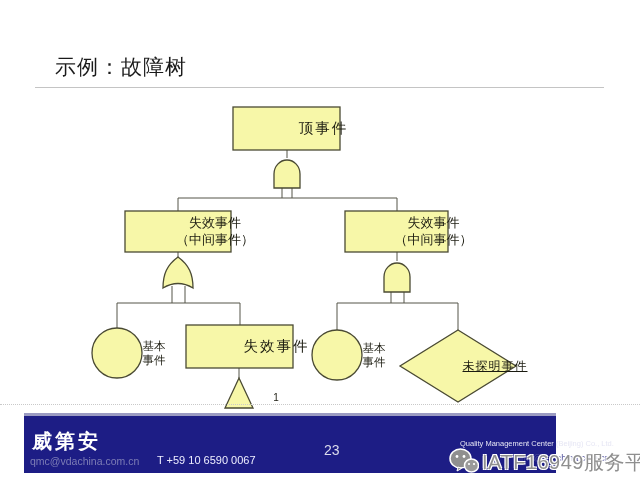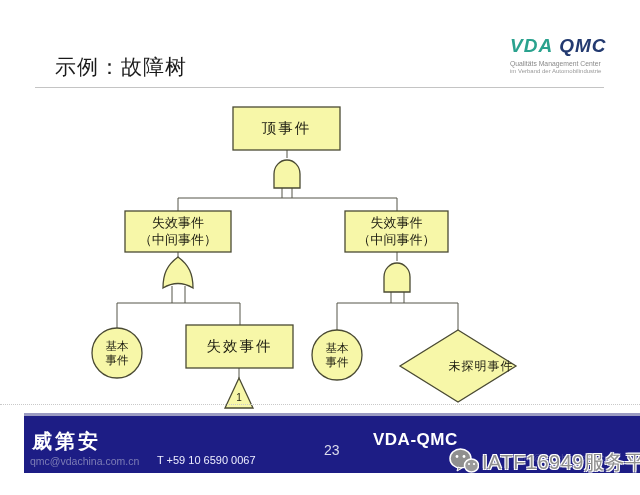--- a/index.html
+++ b/index.html
@@ -13,36 +13,36 @@
   .logo{position:absolute;left:510px;top:36px;width:126px;}
   .logo-row{font-weight:800;font-size:19px;letter-spacing:1px;line-height:1;}
   .logo-vda{color:#2AA28E;font-style:italic;}
   .logo-qmc{color:#233A70;font-style:italic;margin-left:6px;}
   .logo-sub1{margin-top:5px;font-size:6.8px;color:#8a8a8a;white-space:nowrap;}
   .logo-sub2{margin-top:1px;font-size:6px;color:#9a9a9a;white-space:nowrap;}
 
   
   .diagram{position:absolute;left:0;top:95px;width:640px;height:320px;}
   .node-label{position:absolute;display:flex;align-items:center;justify-content:center;
-              text-align:center;color:#1b1b10;line-height:1.25;}
+              text-align:center;color:#1b1b10;line-height:1.25;padding-left:37px;}
   .lbl-top{left:233px;top:107px;width:107px;height:43px;font-size:14.5px;letter-spacing:2px;}
   .lbl-int-l{left:125px;top:211px;width:106px;height:41px;font-size:13px;flex-direction:column;}
   .lbl-int-r{left:345px;top:211px;width:103px;height:41px;font-size:13px;flex-direction:column;}
   .lbl-basic-l{left:92px;top:328px;width:50px;height:50px;font-size:11.5px;flex-direction:column;}
   .lbl-basic-r{left:312px;top:330px;width:50px;height:50px;font-size:11.5px;flex-direction:column;}
   .lbl-fail{left:186px;top:325px;width:107px;height:43px;font-size:14.5px;letter-spacing:2px;}
   .lbl-transfer{left:225px;top:391px;width:28px;height:15px;font-size:10px;}
-  .lbl-undev{left:423px;top:349px;width:116px;height:34px;font-size:12px;letter-spacing:1px;}
+  .lbl-undev{left:400px;top:349px;width:116px;height:34px;font-size:12px;letter-spacing:1px;text-decoration:underline;}
 
   
   .dotted-line{position:absolute;left:0;top:404px;width:640px;height:0;
                border-top:1px dotted #c9c9c9;}
 
   
-  .footer{position:absolute;left:24px;top:413px;width:616px;height:60px;
+  .footer{position:absolute;left:24px;top:413px;width:532px;height:60px;
           background:#1d1d85;border-top:3px solid #9b9bc2;box-sizing:border-box;}
   .f-brand{position:absolute;left:8px;top:12px;font-size:20px;font-weight:bold;color:#fff;
            letter-spacing:3px;white-space:nowrap;}
   .f-company{position:absolute;left:71px;top:23px;font-size:10.5px;color:#f2f2f8;white-space:nowrap;}
   .f-email{position:absolute;left:6px;top:39px;font-size:10.5px;color:#7d7db5;white-space:nowrap;}
   .f-phone{position:absolute;left:133px;top:38px;font-size:11px;color:#eef;white-space:nowrap;}
   .f-page{position:absolute;left:300px;top:26px;font-size:14px;color:#dcdcec;}
   .f-vdaqmc{position:absolute;left:349px;top:14px;font-size:17px;font-weight:bold;color:#fff;
             letter-spacing:.5px;white-space:nowrap;}
   .f-company-en{position:absolute;left:436px;top:23px;font-size:7.5px;color:#e6e6f4;white-space:nowrap;}
@@ -53,27 +53,20 @@
   .wm-text{font-size:20px;color:#8f8f8f;letter-spacing:.5px;white-space:nowrap;
            text-shadow:-1px -1px 0 #ffffff,1px -1px 0 #ffffff,-1px 1px 0 #ffffff,1px 1px 0 #ffffff;}
 </style>
 </head>
 <body>
 
 <div class="slide">
 
   <div class="page-title">示例：故障树</div>
   <div class="title-divider"></div>
-  <div class="logo">
-    <div class="logo-row">
-      <span class="logo-vda">VDA</span><span class="logo-qmc">QMC</span>
-    </div>
-    <div class="logo-sub1">Qualitäts Management Center</div>
-    <div class="logo-sub2">im Verband der Automobilindustrie</div>
-  </div>
 
   <svg class="diagram" viewBox="0 0 640 320">
     <g stroke="#555548" stroke-width="1" fill="none">
       <path d="M287 55 V63"></path>
       <path d="M282 93 V103 M292 93 V103"></path>
       <path d="M178 103 H397 M178 103 V116 M397 103 V116"></path>
       <path d="M178 157 V163"></path>
       <path d="M172 191 V208 M185 191 V208"></path>
       <path d="M117 208 H240 M117 208 V233 M240 208 V230"></path>
       <path d="M239 273 V283"></path>
@@ -117,21 +110,21 @@
   </div>
   <div class="node-label lbl-undev">未探明事件</div>
 
   <div class="dotted-line"></div>
 
   <div class="footer">
     <div class="f-brand">威第安</div>
     <div class="f-email">qmc@vdachina.com.cn</div>
     <div class="f-phone">T +59 10 6590 0067</div>
     <div class="f-page">23</div>
-    <div class="f-vdaqmc">VDA-QMC</div>
+    <div class="f-company-en">Quality Management Center (Beijing) Co., Ltd.</div>
     <div class="f-email-right">qmc@vdachina.com.cn</div>
   </div>
 
   <div class="watermark">
     <svg width="30" height="28" viewBox="0 0 30 28">
       <ellipse cx="11.5" cy="10.5" rx="10.5" ry="9.5" fill="#8f8f8f" stroke="#ffffff" stroke-width="1.5"></ellipse>
       <circle cx="8" cy="8.5" r="1.4" fill="#ffffff"></circle>
       <circle cx="15" cy="8.5" r="1.4" fill="#ffffff"></circle>
       <path d="M9 19 L8 23 L12.5 20.5 Z" fill="#8f8f8f" stroke="#ffffff" stroke-width="1"></path>
       <ellipse cx="22.5" cy="17.5" rx="7" ry="6.5" fill="#9a9a9a" stroke="#ffffff" stroke-width="1.5"></ellipse>

